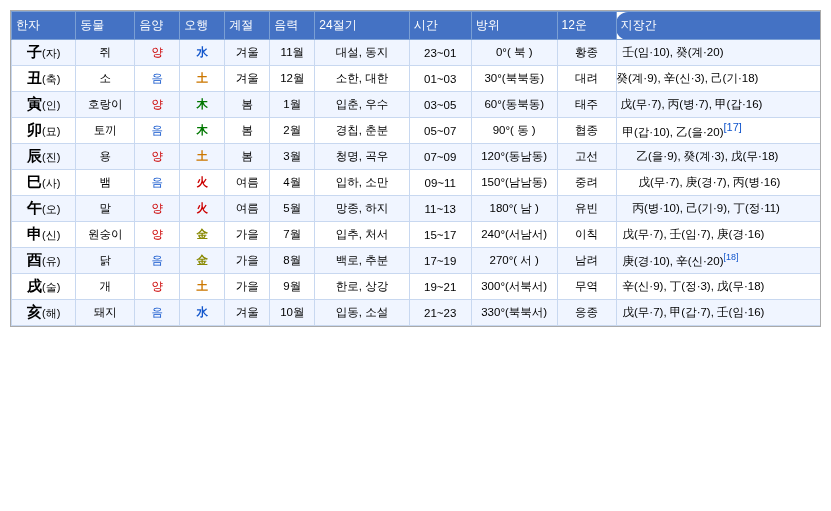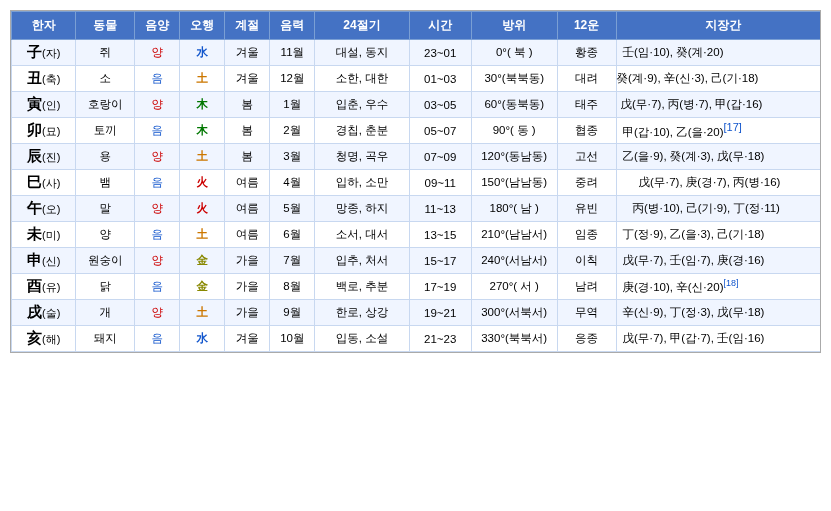--- a/index.html
+++ b/index.html
@@ -16,22 +16,22 @@
       border: 1px solid #aaa;
       overflow: hidden;
     }
     table {
       border-collapse: collapse;
       width: 820px;
     }
     th {
       background: #4472c4;
       color: #fff;
-      font-weight: bold;
-      text-align: center;
+      font-weight: normal;
+      text-align: left;
       padding: 5px 4px;
       border: 1px solid #7a9fd4;
       font-size: 12px;
     }
     td {
       text-align: center;
       padding: 3px 4px;
       border: 1px solid #c8d8f0;
       font-size: 11.5px;
       white-space: nowrap;
@@ -45,21 +45,21 @@
     .col-hanja { width: 60px; }
     .col-dongmul { width: 55px; }
     .col-umyang { width: 42px; }
     .col-ohaeng { width: 42px; }
     .col-gyejeol { width: 42px; }
     .col-eumllyeok { width: 42px; }
     .col-jeolgi { width: 88px; }
     .col-sigan { width: 58px; }
     .col-bangwi { width: 80px; }
     .col-12um { width: 55px; }
-    .col-jijanggan { width: 200px; }
+    .col-jijanggan { width: 200px; border-radius: 12px; }
     sup { font-size: 9px; }
   </style>
 </head>
 <body>
 
 <div class="table-wrapper">
   <table>
     <thead>
       <tr>
         <th class="col-hanja">한자</th>
@@ -132,21 +132,21 @@
           <td><span style="font-size:15px;font-weight:bold;">辰</span><span style="font-size:11px;">(진)</span></td>
           <td>용</td>
           <td style="color: rgb(204, 0, 0);">양</td>
           <td style="color: rgb(204, 119, 0); font-weight: bold;">土</td>
           <td>봄</td>
           <td>3월</td>
           <td>청명, 곡우</td>
           <td>07~09</td>
           <td>120°(동남동)</td>
           <td>고선</td>
-          <td style="text-align: left; padding-left: 6px;">乙(을·9), 癸(계·3), 戊(무·18)</td>
+          <td style="text-align: left; padding-left: 20px;">乙(을·9), 癸(계·3), 戊(무·18)</td>
         </tr>
         <tr>
           <td><span style="font-size:15px;font-weight:bold;">巳</span><span style="font-size:11px;">(사)</span></td>
           <td>뱀</td>
           <td style="color: rgb(17, 85, 204);">음</td>
           <td style="color: rgb(204, 0, 0); font-weight: bold;">火</td>
           <td>여름</td>
           <td>4월</td>
           <td>입하, 소만</td>
           <td>09~11</td>
@@ -161,33 +161,20 @@
           <td style="color: rgb(204, 0, 0); font-weight: bold;">火</td>
           <td>여름</td>
           <td>5월</td>
           <td>망종, 하지</td>
           <td>11~13</td>
           <td>180°(  남  )</td>
           <td>유빈</td>
           <td style="text-align: left; padding-left: 16px;">丙(병·10), 己(기·9), 丁(정·11)</td>
         </tr>
         <tr>
-          <td><span style="font-size:15px;font-weight:bold;">未</span><span style="font-size:11px;">(미)</span></td>
-          <td>양</td>
-          <td style="color: rgb(17, 85, 204);">음</td>
-          <td style="color: rgb(204, 119, 0); font-weight: bold;">土</td>
-          <td>여름</td>
-          <td>6월</td>
-          <td>소서, 대서</td>
-          <td>13~15</td>
-          <td>210°(남남서)</td>
-          <td>임종</td>
-          <td style="text-align: left; padding-left: 6px;">丁(정·9), 乙(을·3), 己(기·18)</td>
-        </tr>
-        <tr>
           <td><span style="font-size:15px;font-weight:bold;">申</span><span style="font-size:11px;">(신)</span></td>
           <td>원숭이</td>
           <td style="color: rgb(204, 0, 0);">양</td>
           <td style="color: rgb(136, 136, 0); font-weight: bold;">金</td>
           <td>가을</td>
           <td>7월</td>
           <td>입추, 처서</td>
           <td>15~17</td>
           <td>240°(서남서)</td>
           <td>이칙</td>

